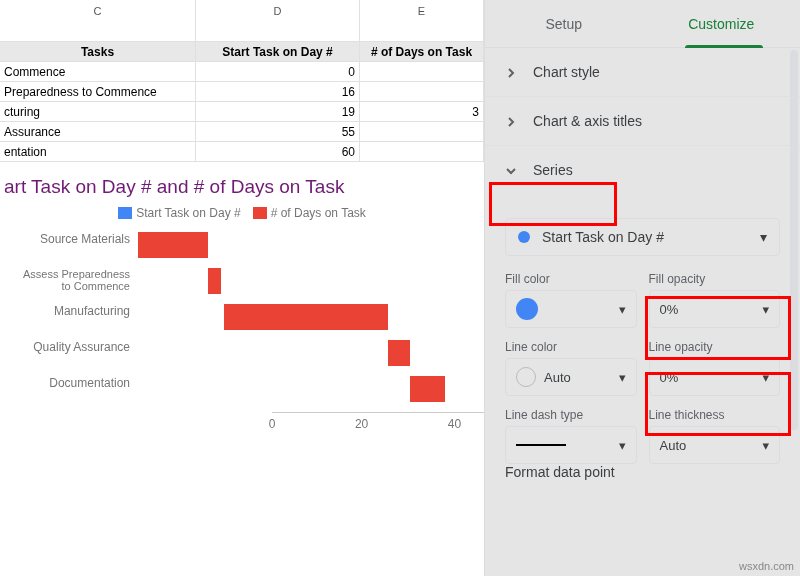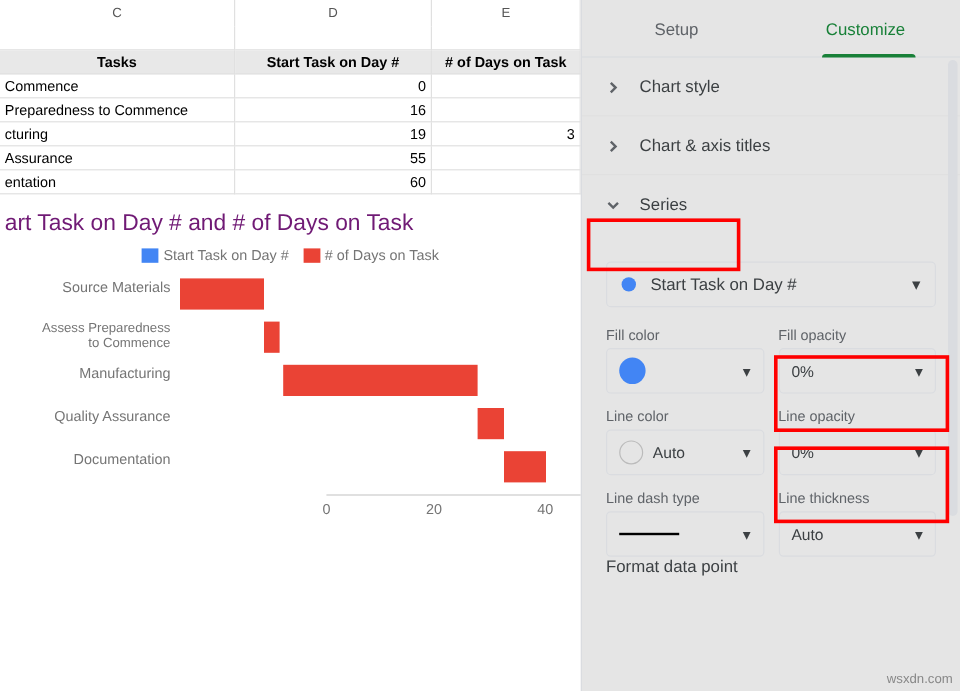--- a/index.html
+++ b/index.html
@@ -13,21 +13,21 @@
     .c-c { width: 196px; }
     .c-d { width: 164px; }
     .c-e { width: 124px; }
     .num { text-align: right; }
     .chart-box { margin-top: 10px; padding: 4px; }
     .chart-title { font-size: 19px; color: #701a75; margin-bottom: 8px; }
     .legend { display: flex; justify-content: center; gap: 12px; margin-bottom: 12px; font-size: 12px; color: #757575; align-items: center; }
     .leg-item { display: flex; align-items: center; gap: 4px; }
     .leg-sw { width: 14px; height: 12px; }
     .bar-chart { position: relative; padding-left: 134px; height: 300px; }
-    .bar-row { display: flex; position: relative; margin: 10px 12px; }
+    .bar-row { display: flex; position: relative; margin: 10px 0; }
     .bar-label { position: absolute; right: 100%; width: 126px; text-align: right; padding-right: 8px; font-size: 12px; color: #757575; }
     .bar-track { position: relative; width: 320px; height: 26px; }
     .bar { position: absolute; height: 26px; background: #ea4335; }
     .x-axis { margin-left: 134px; width: 320px; border-top: 1px solid #ccc; display: flex; font-size: 12px; color: #757575; position: relative; }
     .x-tick { position: absolute; transform: translateX(-50%); top: 4px; }
     .sidebar { width: 316px; height: 576px; border-left: 1px solid #dadce0; background: #e5e5e5; position: relative; }
     .tabs { display: flex; height: 48px; border-bottom: 1px solid #dadce0; }
     .tab { flex: 1; text-align: center; line-height: 48px; font-size: 14px; color: #5f6368; cursor: pointer; }
     .tab.active { color: #188038; }
     .tab-underline { position: absolute; top: 45px; height: 3px; background: #188038; border-radius: 3px 3px 0 0; }

